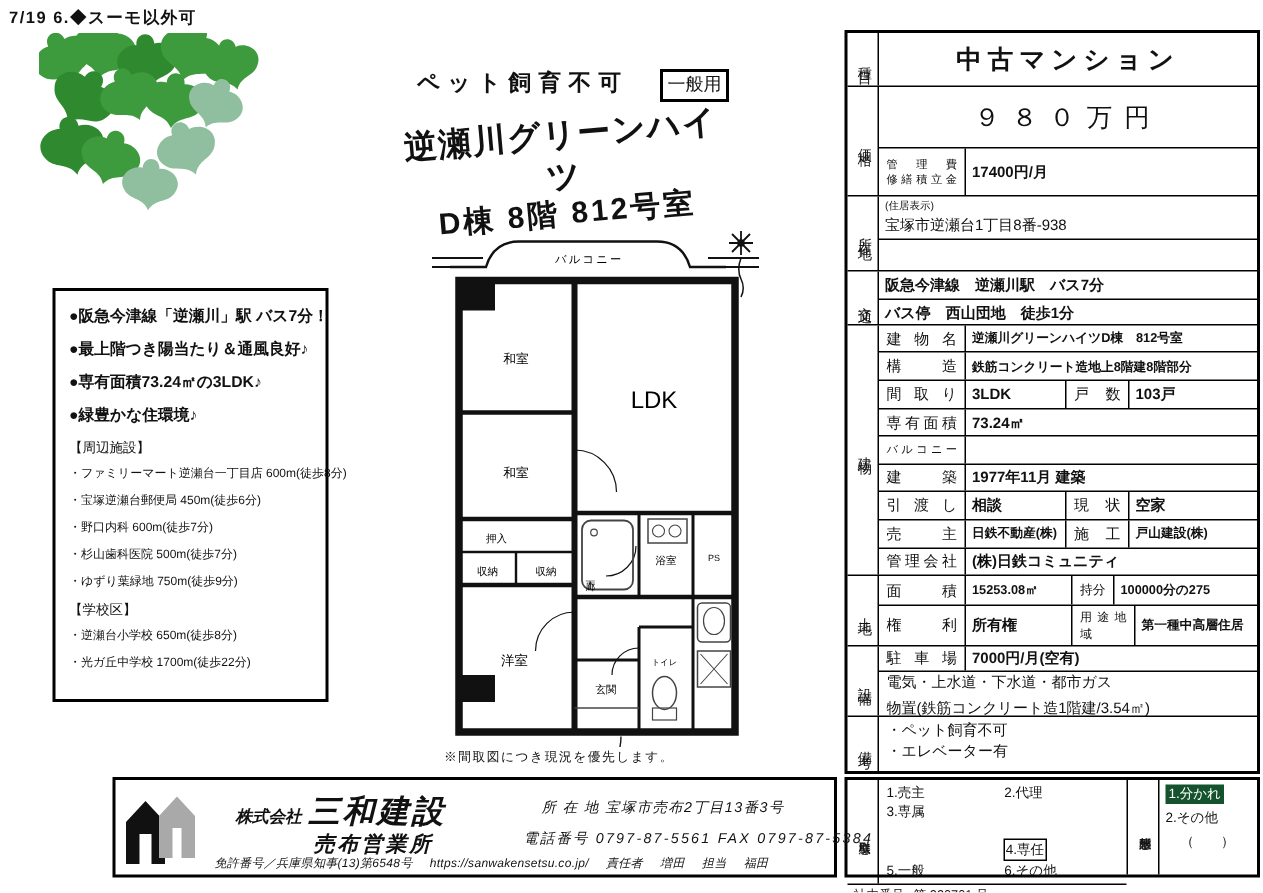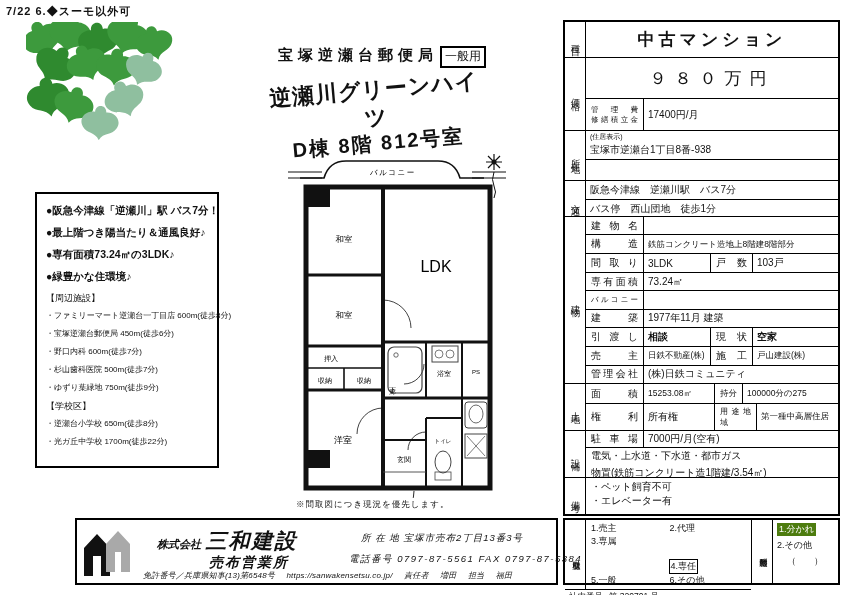--- a/index.html
+++ b/index.html
@@ -38,21 +38,21 @@
   .vlabel{width:20px;min-width:20px;border-right:1px solid #000;display:flex;
           align-items:center;justify-content:center;writing-mode:vertical-rl;
           text-orientation:upright;font-size:9.5px;letter-spacing:3px;}
   .col{flex:1;display:flex;flex-direction:column;min-width:0;}
   .sub{display:flex;flex:1;border-top:1px solid #000;box-sizing:border-box;min-width:0;}
   .sub.first{border-top:none;}
   .ilabel{width:58px;min-width:58px;border-right:1px solid #000;padding:2px 5px;
           box-sizing:border-box;display:flex;flex-direction:column;justify-content:center;}
   .ilabel span{display:block;text-align:justify;text-align-last:justify;}
   .ilabel.w42{width:42px;min-width:42px;}
-  .val{flex:1;padding:2px 4px;display:flex;align-items:center;min-width:0;}
+  .val{flex:1;padding:2px 4px;display:flex;align-items:center;min-width:0;font-weight:bold;}
   .cat-val{flex:1;display:flex;align-items:center;justify-content:center;
            font-size:17px;font-weight:bold;letter-spacing:4px;}
   .price-main{height:40px;display:flex;align-items:center;justify-content:center;
               font-size:17px;letter-spacing:8px;}
   .fee .s{font-size:7.5px;text-align:justify;text-align-last:justify;}
   .loc-note{font-size:7px;padding:1px 4px;}
   .loc-val{font-size:10px;padding:0 4px 2px;}
   .loc-blank{flex:1;border-top:1px solid #000;}
   .wrap2{white-space:normal;line-height:1.15;}
   .small{font-size:8.5px;}
@@ -65,21 +65,21 @@
   #deal .opt-area{flex:1;display:flex;}
   #deal .vlabel{font-size:8px;letter-spacing:0;}
   #deal .grid{flex:1;display:grid;grid-template-columns:1fr 1fr;align-content:space-around;
               padding:2px 4px;}
   #deal .opt{white-space:nowrap;padding:0 1px;}
   #deal .opt.boxed{border:1.5px solid #000;justify-self:start;margin-top:24px;}
   #deal .no-row{border-top:1px solid #000;padding:1px 4px;font-size:8.5px;
                 display:flex;gap:6px;align-items:center;}
   #deal .rightcol{width:86px;display:flex;}
   #deal .feeopts{flex:1;padding:3px 4px;display:flex;flex-direction:column;gap:3px;}
-  #deal .fee-sel{background:#4d7c0f;color:#fff;padding:0 2px;align-self:flex-start;}
+  #deal .fee-sel{background:#14532d;color:#fff;padding:0 2px;align-self:flex-start;}
   #deal .paren{padding-left:10px;}
 
   
   #footer{left:75px;top:518px;width:483px;height:67px;border:2px solid #000;
           box-sizing:border-box;display:flex;align-items:stretch;font-style:italic;}
   #logo{width:62px;display:flex;align-items:center;justify-content:center;}
   #f-main{flex:1;position:relative;}
   .f-company{position:absolute;left:18px;top:7px;white-space:nowrap;}
   .f-prefix{font-size:11px;font-weight:bold;font-family:"Liberation Serif",serif;}
   .f-name{font-size:21px;font-weight:bold;font-family:"Liberation Serif",serif;letter-spacing:2px;}
@@ -87,21 +87,21 @@
   .f-addr{position:absolute;left:222px;top:12px;font-size:9.5px;letter-spacing:1px;white-space:nowrap;}
   .f-tel{position:absolute;left:210px;top:33px;font-size:9.5px;letter-spacing:1.5px;white-space:nowrap;}
   .f-lic{position:absolute;left:4px;top:50px;font-size:8px;white-space:nowrap;letter-spacing:0.2px;}
   .f-lic span{margin-right:9px;}
 </style>
 </head>
 <body>
 
 <div id="page">
 
-  <div id="top-note" class="abs">7/22 6.◆スーモ以外可</div>
+  <div id="top-note" class="abs">7/19 6.◆スーモ以外可</div>
 
   <svg class="abs" style="left:26px;top:22px;" width="150" height="118" viewBox="0 0 150 118">
     <defs>
       <path id="leaf" d="M0,13 C-3,7 -9,9 -12,4 C-16,-2 -10,-8 -4,-7 C-4,-13 4,-13 4,-7 C10,-8 16,-2 12,4 C9,9 3,7 0,13 Z"></path>
     </defs>
     <g>
       <use href="#leaf" x="0" y="0" fill="#3d9a3d" transform="translate(16,16) rotate(-25) scale(1.5)"></use>
       <use href="#leaf" fill="#3d9a3d" transform="translate(44,10) rotate(12) scale(1.6)"></use>
       <use href="#leaf" fill="#2f8a2f" transform="translate(72,18) rotate(-6) scale(1.5)"></use>
       <use href="#leaf" fill="#3d9a3d" transform="translate(102,12) rotate(18) scale(1.6)"></use>
@@ -110,21 +110,21 @@
       <use href="#leaf" fill="#3d9a3d" transform="translate(60,40) rotate(-22) scale(1.5)"></use>
       <use href="#leaf" fill="#3d9a3d" transform="translate(90,44) rotate(6) scale(1.5)"></use>
       <use href="#leaf" fill="#8fbf9f" transform="translate(118,46) rotate(22) scale(1.4)"></use>
       <use href="#leaf" fill="#2f8a2f" transform="translate(22,74) rotate(-10) scale(1.6)"></use>
       <use href="#leaf" fill="#3d9a3d" transform="translate(48,82) rotate(16) scale(1.5)"></use>
       <use href="#leaf" fill="#8fbf9f" transform="translate(98,76) rotate(-20) scale(1.5)"></use>
       <use href="#leaf" fill="#8fbf9f" transform="translate(74,100) rotate(4) scale(1.4)"></use>
     </g>
   </svg>
 
-  <div id="doc-title" class="abs">宝塚逆瀬台郵便局</div>
+  <div id="doc-title" class="abs">ペット飼育不可</div>
   <div id="doc-badge" class="abs">一般用</div>
 
   <div id="prop-title" class="abs">
     <div class="l1">逆瀬川グリーンハイツ</div>
     <div class="l2">D棟 8階 812号室</div>
   </div>
 
   <div id="hl-box" class="abs">
     <div class="hl-bullet">●阪急今津線「逆瀬川」駅 バス7分！</div>
     <div class="hl-bullet">●最上階つき陽当たり＆通風良好♪</div>
@@ -241,20 +241,21 @@
       </div>
     </div>
 
     <div class="srow" style="height:167px">
       <div class="vlabel">建物</div>
       <div class="col">
         <div class="sub first" style="height:16px">
           <div class="ilabel">
               <span>建物名</span>
             </div>
+          <div class="val small">逆瀬川グリーンハイツD棟　812号室</div>
         </div>
         <div class="sub" style="height:25px">
           <div class="ilabel">
               <span>構造</span>
             </div>
           <div class="val small wrap2">鉄筋コンクリート造地上8階建8階部分</div>
         </div>
         <div class="sub" style="height:17px">
           <div class="ilabel">
               <span>間取り</span>

